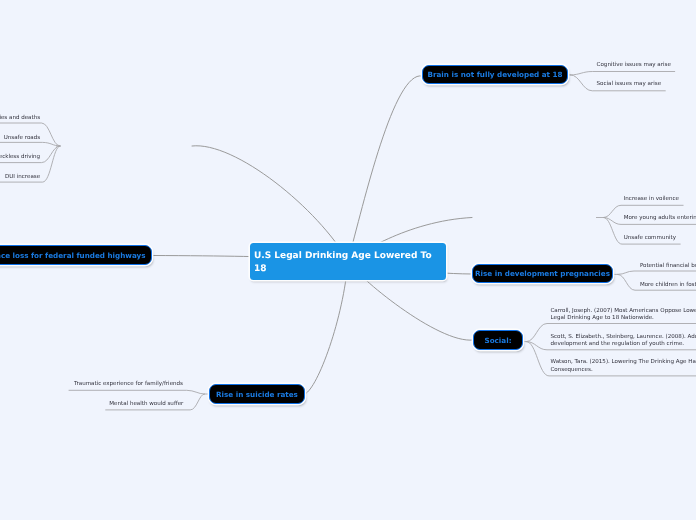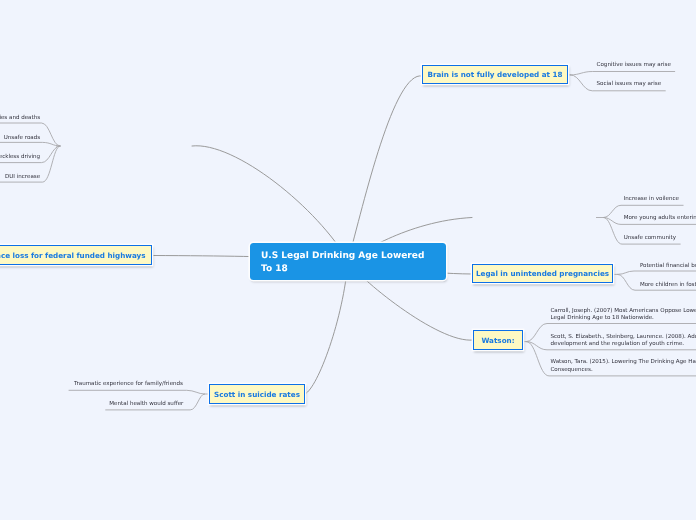--- a/index.html
+++ b/index.html
@@ -3,26 +3,26 @@
 <meta charset="utf-8">
 <title>U.S Legal Drinking Age Lowered To 18 – Mind Map</title>
 <style>
   html,body{margin:0;padding:0;}
   body{width:696px;height:520px;overflow:hidden;background:#f0f4fd;
        font-family:"DejaVu Sans",sans-serif;-webkit-font-smoothing:antialiased;
        text-rendering:geometricPrecision;}
   #canvas{position:relative;width:696px;height:520px;overflow:hidden;}
   svg.links{position:absolute;left:0;top:0;width:696px;height:520px;}
   .node{position:absolute;box-sizing:border-box;transform:translateZ(0);}
-  .branch{background:#fef9c3;border:1.7px solid #0d70e8;border-radius:0;color:#1a7ae0;
+  .branch{background:#000000;border:1.7px solid #0d70e8;border-radius:7px;color:#1a7ae0;
           font-weight:bold;font-size:7.2px;
           display:flex;align-items:center;justify-content:center;
           box-shadow:0 0 0 1.4px #fdfdfe, 1px 2px 2.5px rgba(0,0,0,.3);white-space:nowrap;}
   .central{background:#1a94e5;border-radius:3.5px;color:#fff;font-weight:bold;font-size:9px;
-           box-shadow:0 0 0 1.6px #fdfdfe, 1px 2px 2.5px rgba(0,0,0,.22);padding:7px 11px;line-height:1.45;width:196px;}
+           box-shadow:0 0 0 1.6px #fdfdfe, 1px 2px 2.5px rgba(0,0,0,.22);padding:7px 4px;line-height:1.45;width:196px;}
   .leaf{color:#2f2f3a;transform:translateZ(0);font-size:5.55px;white-space:pre;position:absolute;line-height:7.4px;}
   .leaf.r{text-align:left;}
   .leaf.l{text-align:right;}
 </style>
 </head>
 <body>
 
 <div id="canvas">
   <svg class="links" viewBox="0 0 696 520">
     <g fill="none" stroke="#9a9a9a" stroke-width="1" stroke-linecap="round">
@@ -56,23 +56,23 @@
       <path d="M526.2,341.6 C 536.5,341.6 538.7,375.9 549,375.9 L700,375.9"></path>
       <path d="M209,394 L204.3,394"></path>
       <path d="M204.8,394.0 C 198.0,394.0 194.5,390.3 186.7,390.3 L68.6,390.3"></path>
       <path d="M204.8,394.0 C 199.0,394.0 197.0,409.9 190.2,409.9 L105.3,409.9"></path>
     </g>
   </svg>
 
   <div class="node central" style="left:250px;top:243px;height:37px">U.S Legal Drinking Age Lowered To 18</div>
 
   <div class="node branch" style="left:422px;top:65px;width:146px;height:19px">Brain is not fully developed at 18</div>
-  <div class="node branch" style="left:472px;top:264px;width:141px;height:19px">Legal in unintended pregnancies</div>
-  <div class="node branch" style="left:473px;top:330px;width:50px;height:20px">Watson:</div>
-  <div class="node branch" style="left:209px;top:384px;width:96px;height:20px">Scott in suicide rates</div>
+  <div class="node branch" style="left:472px;top:264px;width:141px;height:19px">Rise in development pregnancies</div>
+  <div class="node branch" style="left:473px;top:330px;width:50px;height:20px">Social:</div>
+  <div class="node branch" style="left:209px;top:384px;width:96px;height:20px">Rise in suicide rates</div>
   <div class="node branch" style="left:-28px;top:245px;width:180px;height:20px">Finance loss for federal funded highways</div>
 
   <div class="leaf l" style="right:655.9px;top:115.1px">Injuries and deaths</div>
   <div class="leaf l" style="right:655.9px;top:135.1px">Unsafe roads</div>
   <div class="leaf l" style="right:655.9px;top:153.8px">Reckless driving</div>
   <div class="leaf l" style="right:655.9px;top:173.8px">DUI increase</div>
 
   <div class="leaf r" style="left:596.6px;top:62px">Cognitive issues may arise</div>
   <div class="leaf r" style="left:596.6px;top:81.2px">Social issues may arise</div>
 

